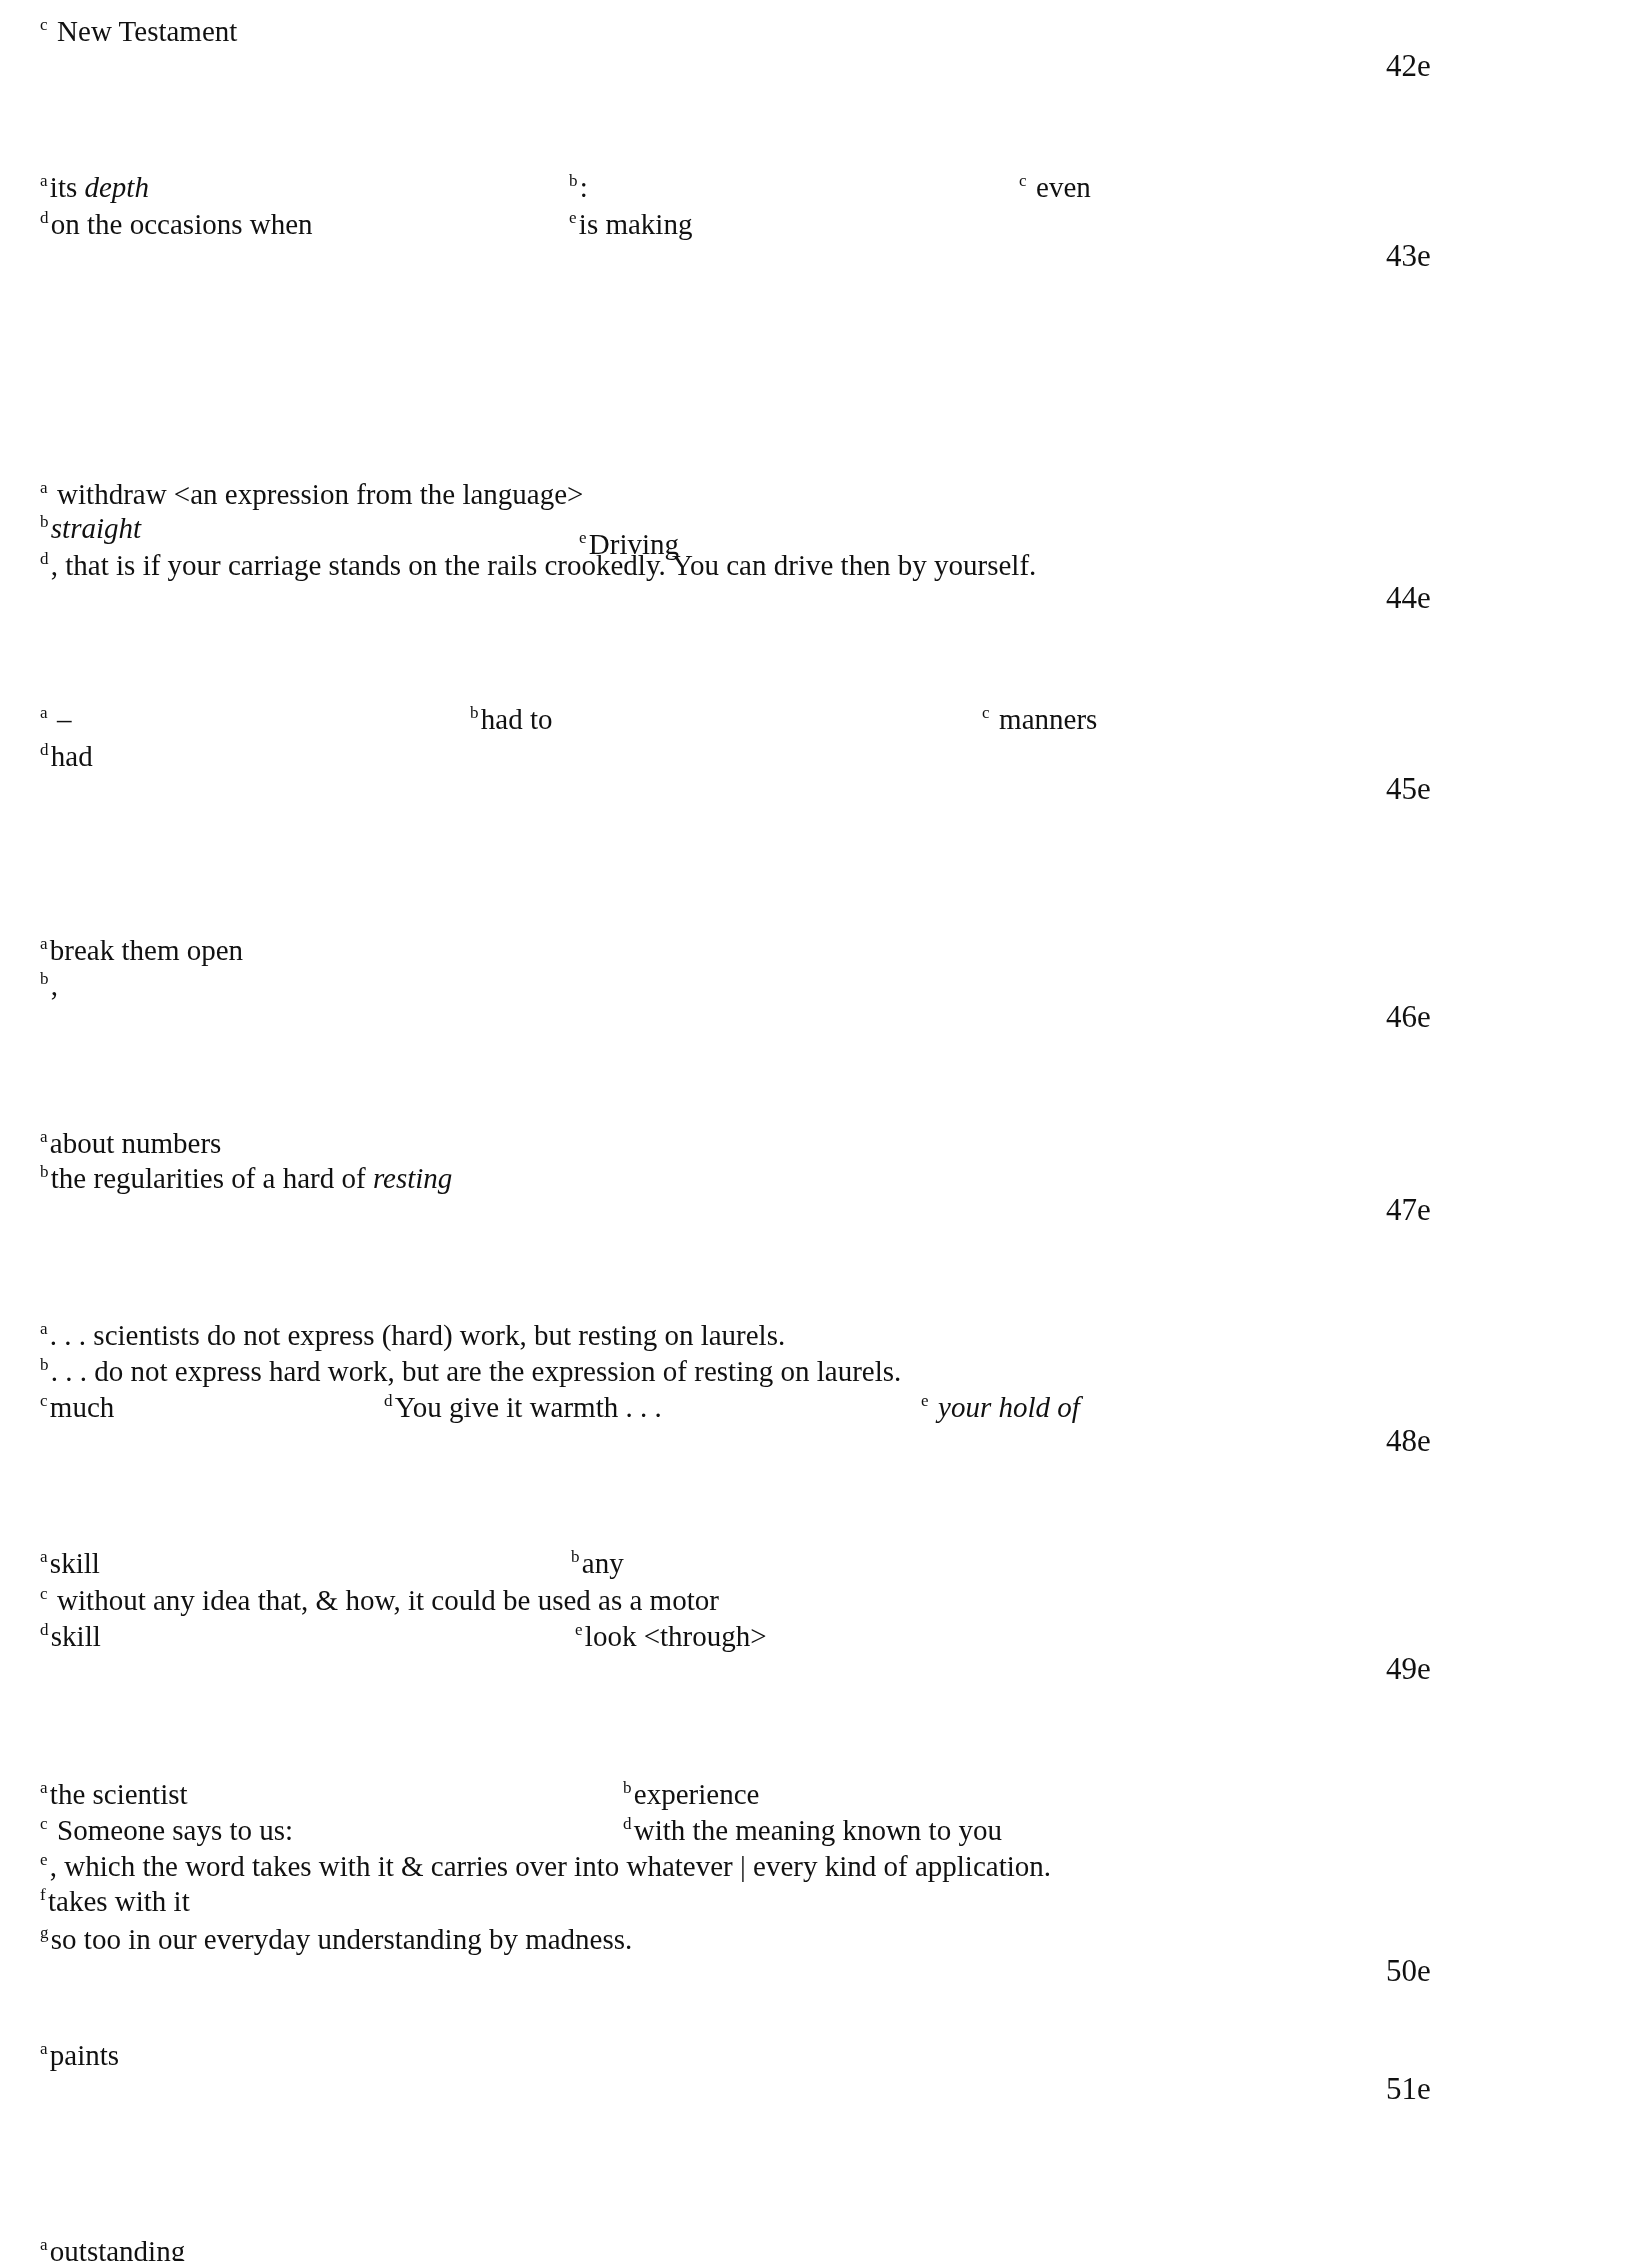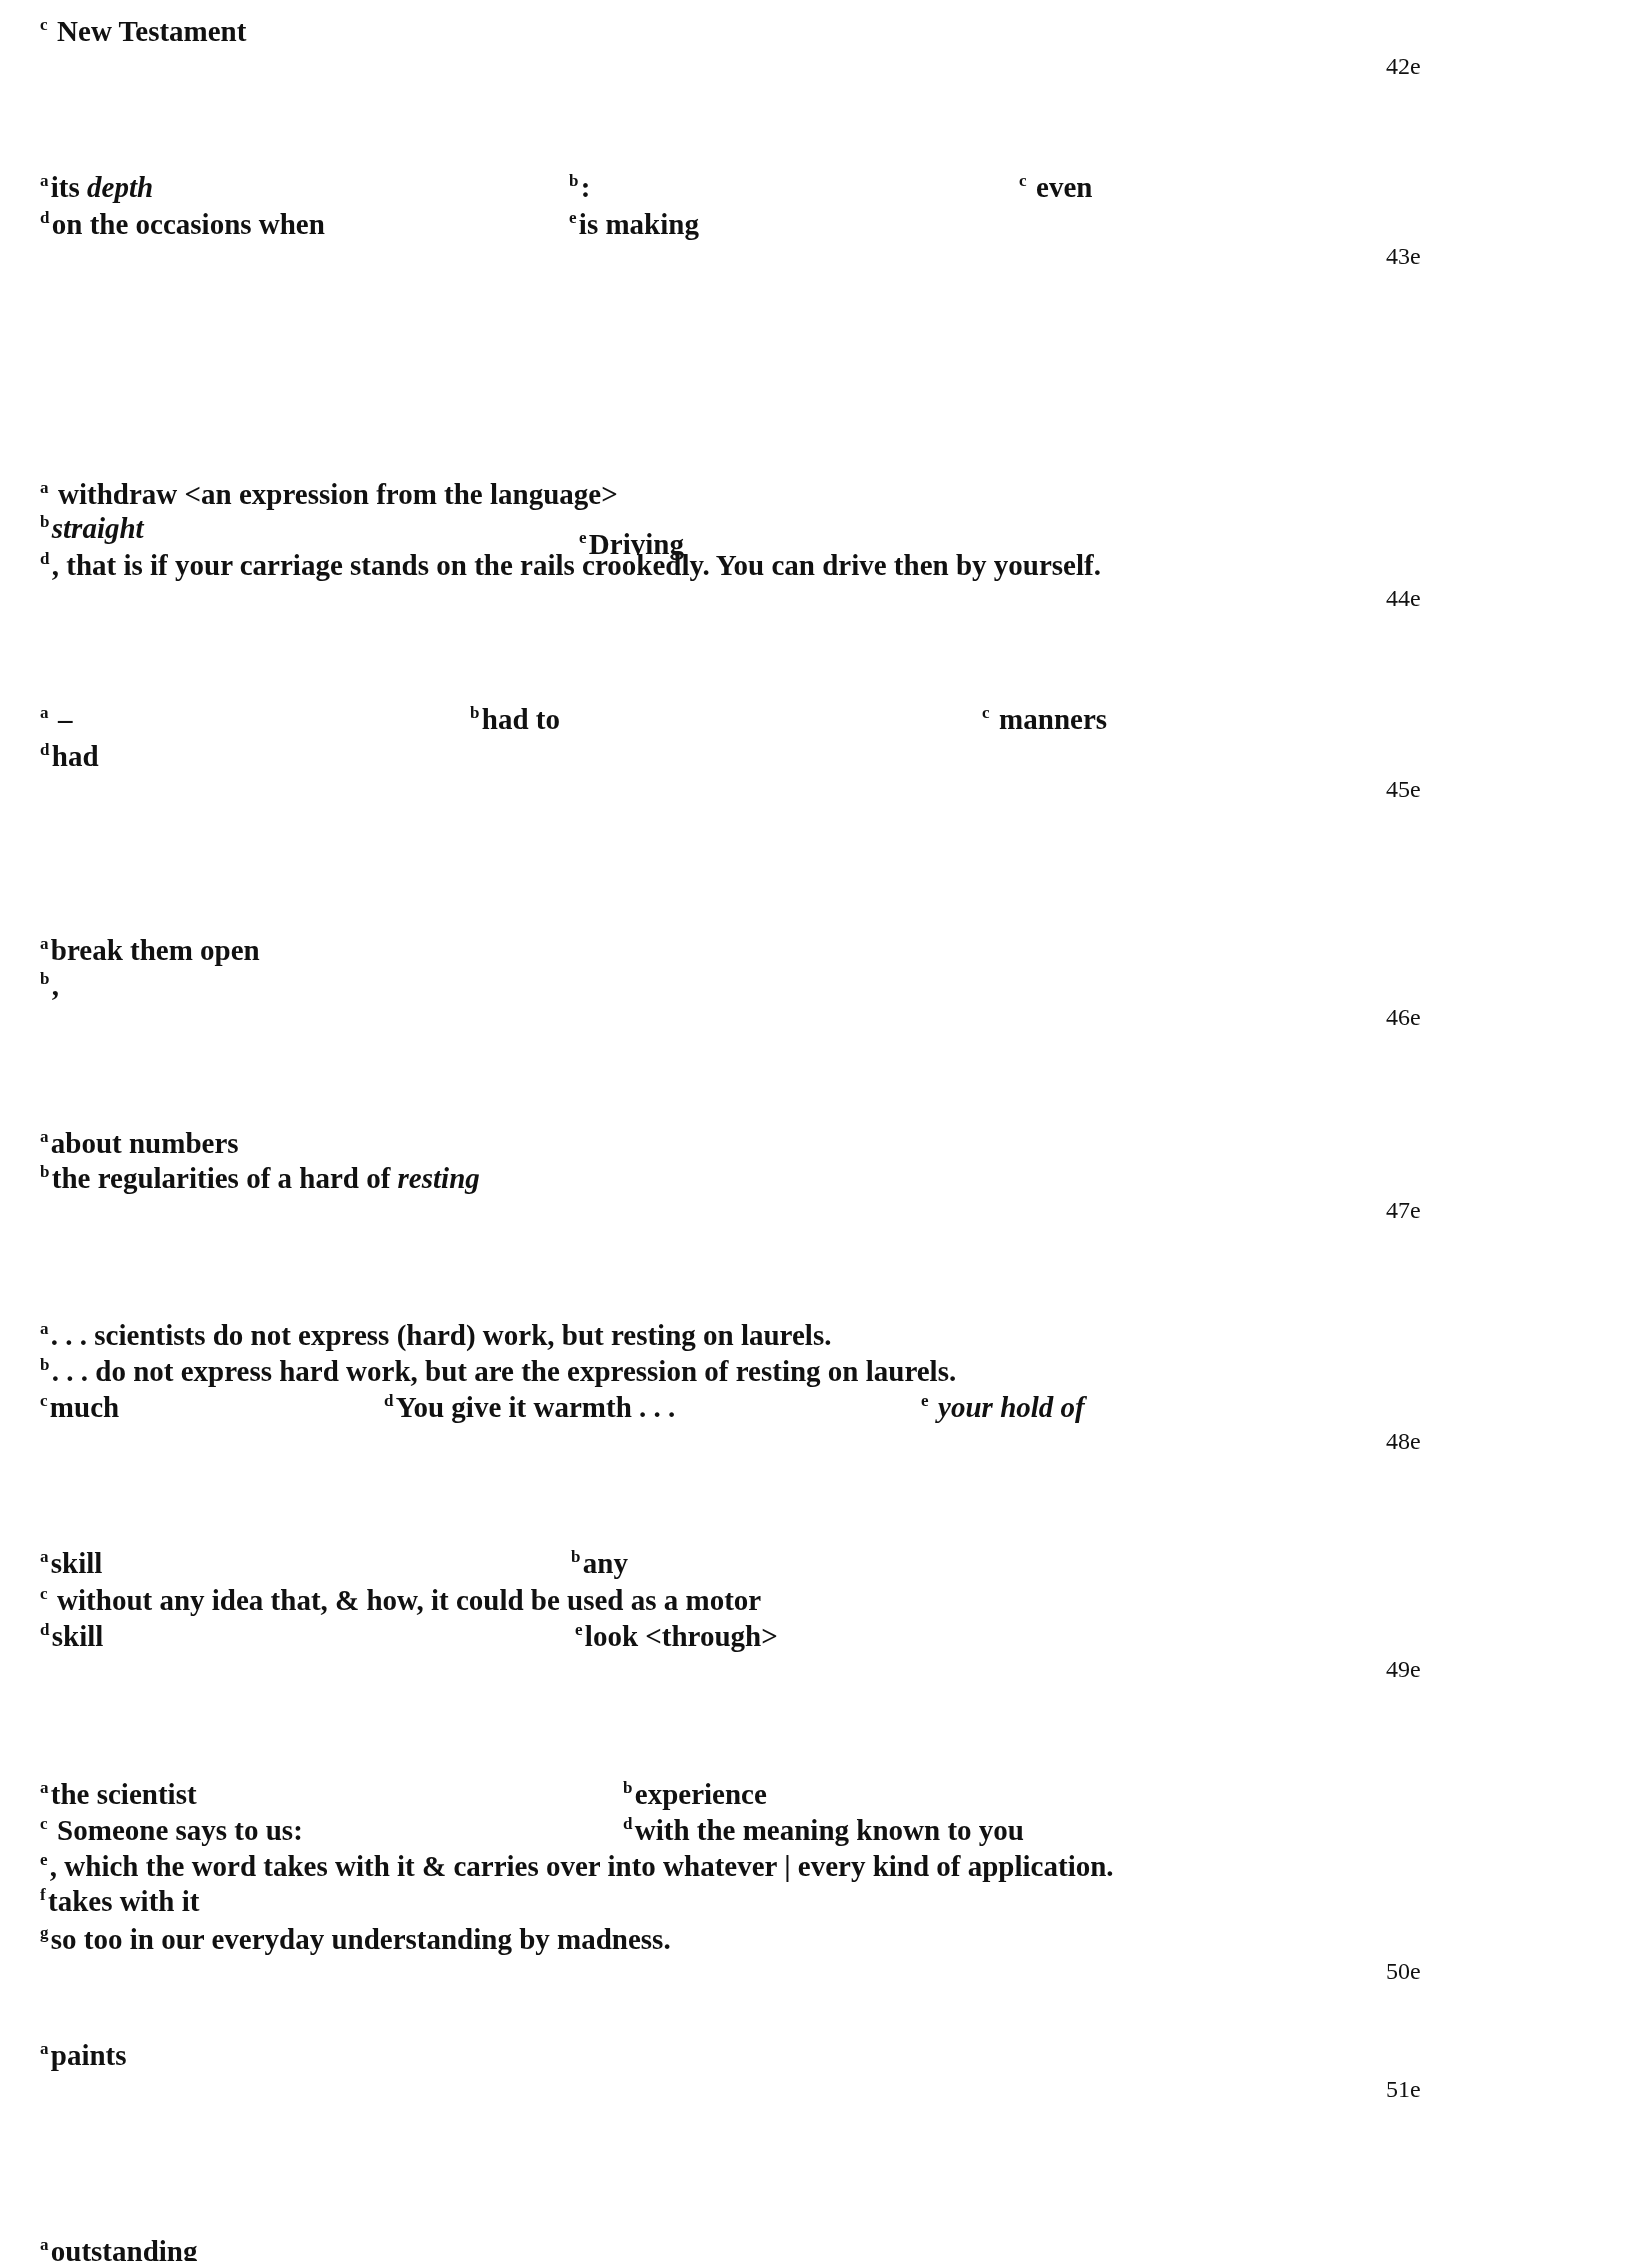--- a/index.html
+++ b/index.html
@@ -1,21 +1,21 @@
 <!DOCTYPE html>
 <html style="font-size:12.4px"><head>
 <meta charset="utf-8">
 <style>
   html, body { margin: 0; padding: 0; background: #ffffff; }
   body { width: 1637px; height: 2261px; position: relative; overflow: hidden;
          font-family: "Liberation Serif", "DejaVu Serif", serif; color: #111111; }
-  .line { position: absolute; font-size: 29px; line-height: 36px; white-space: nowrap; font-weight: bold; }
+  .line { position: absolute; font-size: 29px; line-height: 36px; white-space: nowrap; }
   .mk { font-size: 17px; vertical-align: 10.8px; margin-right: 2.3px; }
   .it { font-style: italic; }
-  .pg { position: absolute; left: 1386px; font-size: 24px; line-height: 36px; white-space: nowrap; }
+  .pg { position: absolute; left: 1386px; font-size: 31px; line-height: 36px; white-space: nowrap; }
 </style>
 </head>
 <body>
 
 <div class="pg" style="top:48px">42e</div>
 <div class="pg" style="top:238px">43e</div>
 <div class="pg" style="top:580px">44e</div>
 <div class="pg" style="top:771px">45e</div>
 <div class="pg" style="top:999px">46e</div>
 <div class="pg" style="top:1192px">47e</div>

